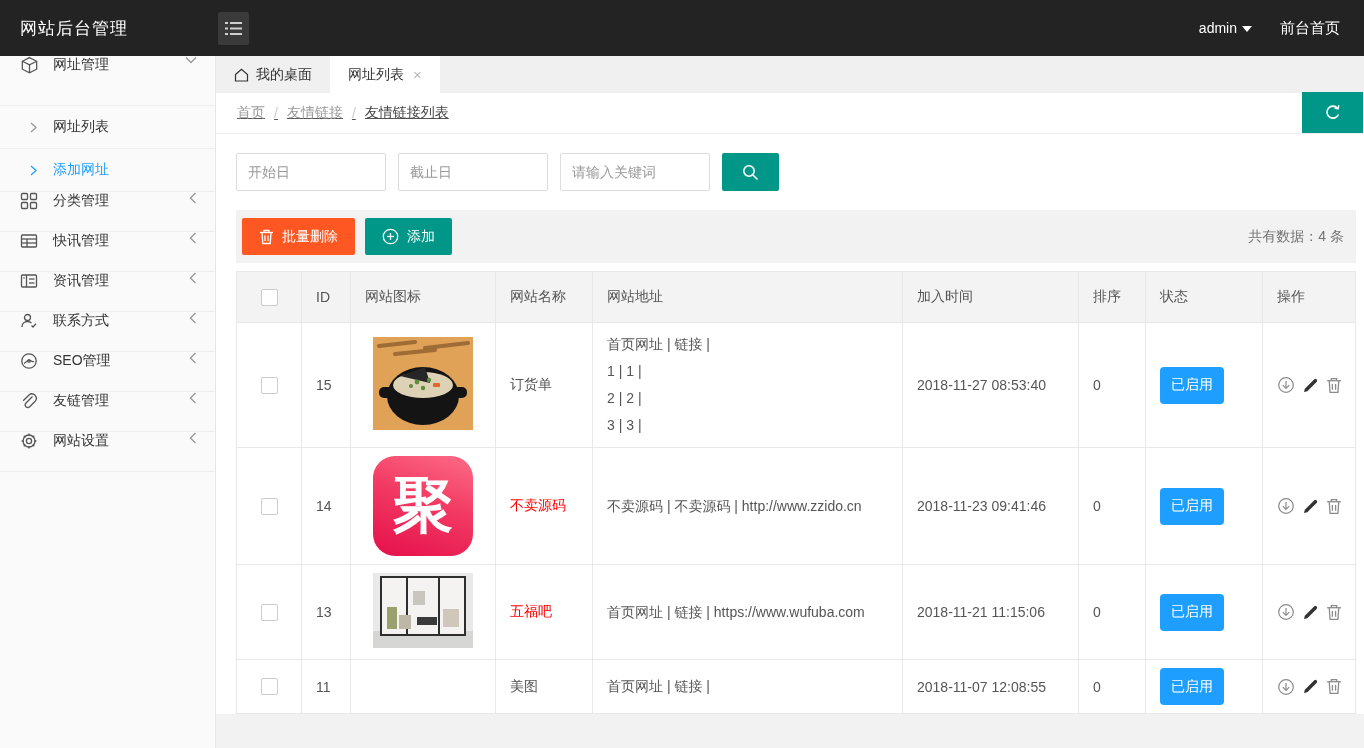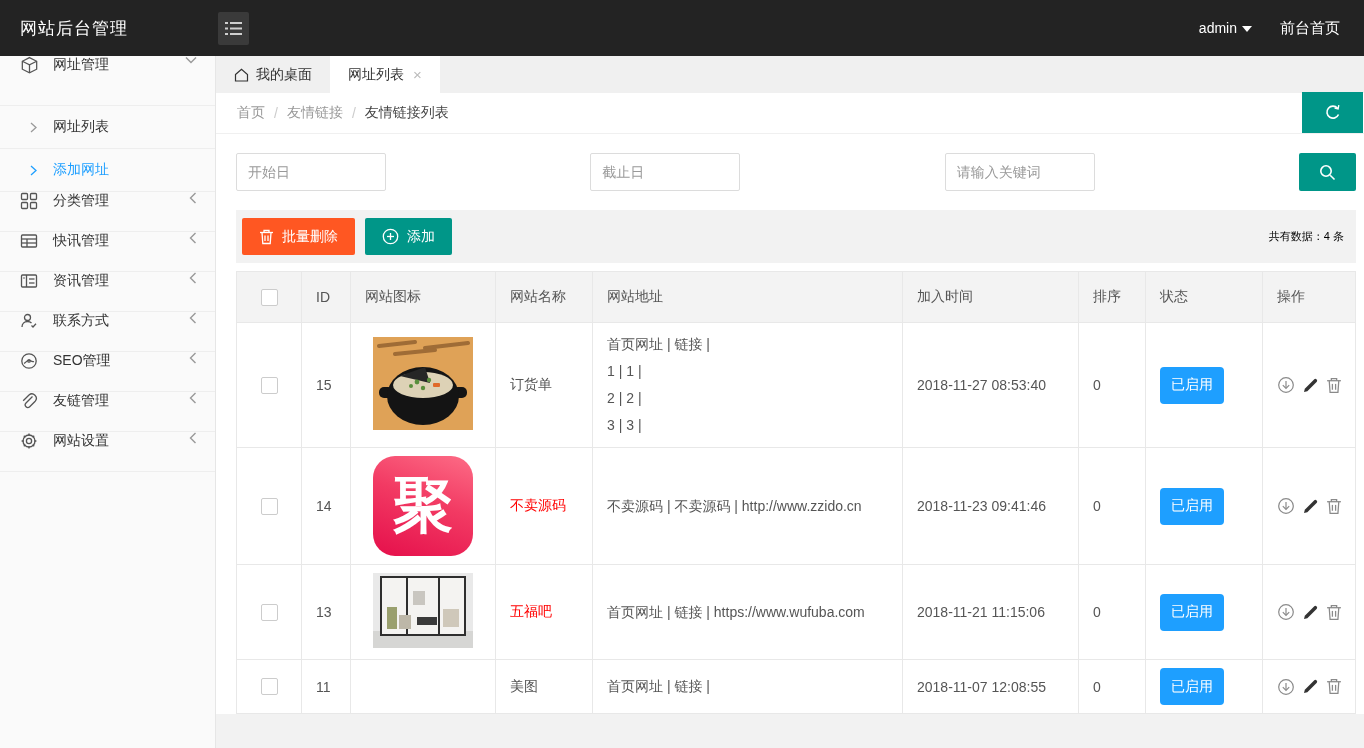--- a/index.html
+++ b/index.html
@@ -40,41 +40,41 @@
   
   .tabbar{height:37px;background:#f0f0f0;display:flex;align-items:stretch;flex-shrink:0;}
   .tab{display:flex;align-items:center;gap:7px;padding:0 18px;font-size:14px;color:#333;cursor:pointer;}
   .tab .ticon{color:#333;}
   .tab.active{background:#fff;}
   .tab .close{color:#bbb;font-size:15px;margin-left:2px;cursor:pointer;}
 
   
   .card{background:#fff;}
   .crumb-bar{height:41px;display:flex;align-items:center;padding-left:21px;border-bottom:1px solid #f0f0f0;position:relative;}
-  .crumb{display:flex;align-items:center;gap:9px;font-size:14px;}
+  .crumb{display:flex;align-items:center;gap:9px;font-size:14px;text-decoration:underline;}
   .crumb .c-link{color:#999;cursor:pointer;}
   .crumb .sep{color:#ccc;}
   .crumb .current{color:#444;}
   .refresh-btn{position:absolute;right:1px;top:-1px;width:61px;height:41px;background:var(--teal);border:none;cursor:pointer;
     display:flex;align-items:center;justify-content:center;}
 
   .content{padding:0 8px 0 20px;}
-  .filter-row{display:flex;gap:5px;padding:19px 0;justify-content:space-between;}
+  .filter-row{display:flex;gap:12px;padding:19px 0;}
   .f-input{width:150px;height:38px;border:1px solid #dcdcdc;border-radius:2px;padding:0 11px;font-size:14px;color:#333;
     font-family:inherit;outline:none;background:#fff;}
   .f-input::placeholder{color:#999;}
   .search-btn{width:57px;height:38px;background:var(--teal);border:none;border-radius:2px;cursor:pointer;
     display:flex;align-items:center;justify-content:center;}
 
   .toolbar{background:var(--page-grey);height:53px;display:flex;align-items:center;padding:0 12px 0 6px;}
   .btn{height:37px;border:none;border-radius:2px;color:#fff;font-size:14px;display:flex;align-items:center;gap:8px;
     padding:0 17px;cursor:pointer;font-family:inherit;}
   .btn-danger{background:var(--orange);}
   .btn-add{background:var(--teal);margin-left:10px;}
-  .toolbar .total{margin-left:auto;color:#000000;font-size:11px;}
+  .toolbar .total{margin-left:auto;color:#737373;font-size:14px;}
 
   
   table{width:100%;border-collapse:collapse;table-layout:fixed;margin-top:8px;background:#fff;}
   th,td{border:1px solid var(--line);font-weight:normal;text-align:left;font-size:14px;}
   thead th{background:#f3f3f3;height:39px;color:#555;padding:16px 14px;}
   th.c-check,td.c-check{text-align:center;}
   td{padding:8px 14px;color:#555;vertical-align:middle;}
   td.c-icon{text-align:center;padding:8px 4px;}
   tbody tr{background:#fff;}
   .chk{appearance:none;-webkit-appearance:none;width:17px;height:17px;border:1px solid #ccc;border-radius:2px;background:#fff;cursor:pointer;vertical-align:middle;}

